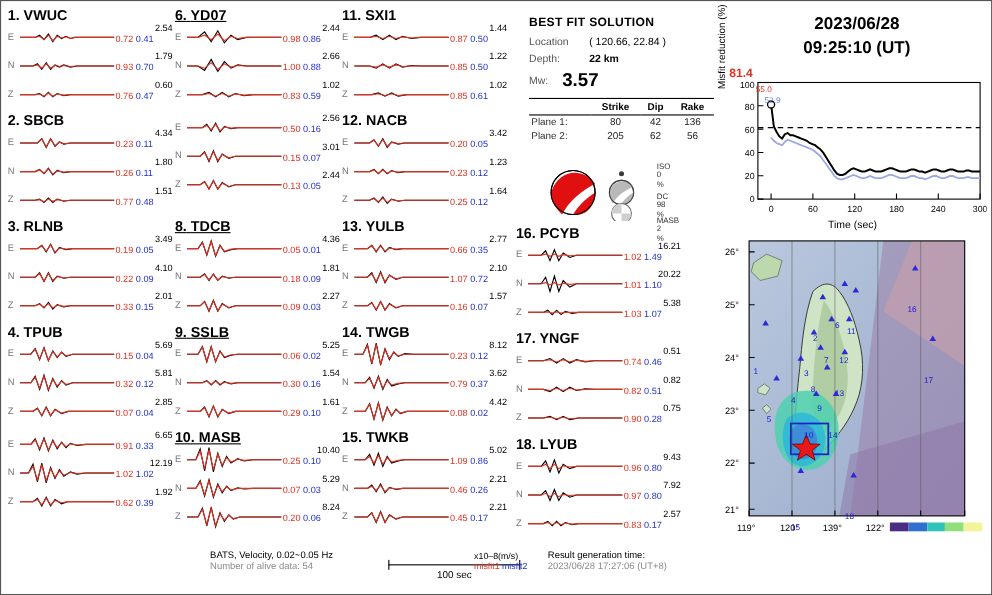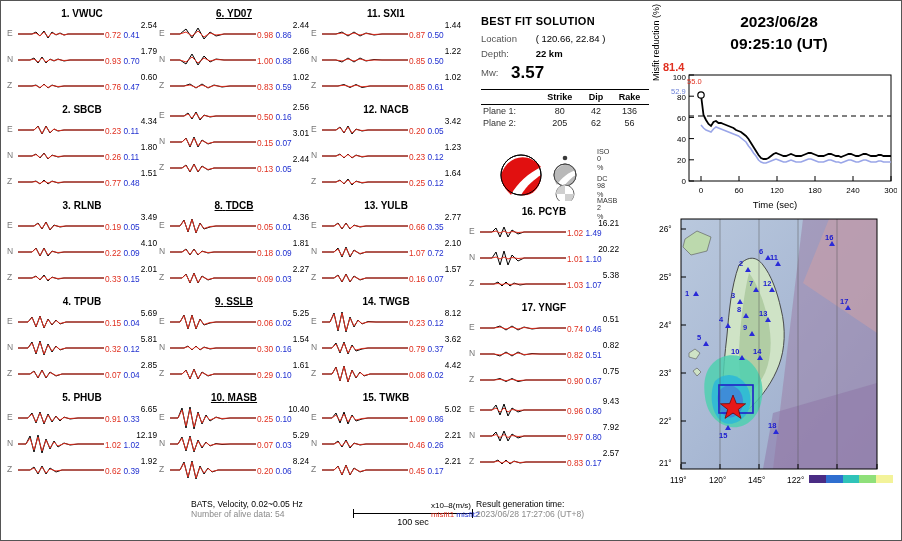--- a/index.html
+++ b/index.html
@@ -6,21 +6,21 @@
   body{width:902px;height:541px;background:#ffffff;font-family:"Liberation Sans",sans-serif;color:#000;}
   #page{position:relative;width:902px;height:541px;overflow:hidden;box-sizing:border-box;border:1px solid #555;}
 
   
   #wave-area{position:absolute;left:6px;top:6px;width:462px;height:488px;}
   .wcol{position:absolute;top:0;width:150px;}
   .wcol.c1{left:0;}
   .wcol.c2{left:152px;text-decoration:underline;}
   .wcol.c3{left:304px;}
   .wstation{position:relative;height:96px;}
-  .st-title{font-size:10px;font-weight:bold;letter-spacing:0px;height:14px;line-height:14px;text-align:center;}
+  .st-title{font-size:13px;font-weight:bold;letter-spacing:0px;height:14px;line-height:14px;}
   .trace{position:relative;height:26px;}
   .ch{position:absolute;left:0;top:7px;font-size:8.5px;color:#777;}
   .tr-box{position:absolute;left:11px;top:0;width:86px;height:26px;}
   .tr-box svg{display:block;}
   .amp{position:absolute;right:0;top:-1px;width:52px;text-align:right;font-size:8.3px;color:#000;line-height:10px;}
   .m1{color:#e03020;}
   .m2{color:#2030d0;}
   .misrow{position:absolute;right:0;top:9px;width:52px;font-size:8.3px;line-height:10px;}
 
   
@@ -30,21 +30,21 @@
   #caption .gray{color:#8a8a8a;}
   #scalebar{position:absolute;left:352px;top:508px;width:120px;text-align:center;font-size:9px;}
   #scalebar .bar{position:relative;height:8px;}
   #scalebar .bar:before{content:"";position:absolute;left:0;right:0;top:4px;height:1px;background:#000;}
   #scalebar .bar:after{content:"";position:absolute;left:0;top:0;width:1px;height:9px;background:#000;}
   #scalebar .bar i{position:absolute;right:0;top:0;width:1px;height:9px;background:#000;}
   #units{position:absolute;left:430px;top:500px;font-size:8px;}
   #units .u1{color:#000;}
   #units .u2{color:#e03020;}
   #units .u2 b{color:#2030d0;font-weight:normal;}
-  #genTime{position:absolute;left:475px;top:498px;font-size:8.6px;}
+  #genTime{position:absolute;left:497px;top:498px;font-size:8.6px;}
   #genTime .gray{color:#8a8a8a;}
 
   
   #bfs{position:absolute;left:480px;top:14px;width:170px;}
   #bfs .hdr{font-size:11px;font-weight:bold;letter-spacing:.3px;margin-bottom:6px;}
   #bfs .row{font-size:9.5px;color:#333;margin-bottom:4px;}
   #bfs .row .lab{display:inline-block;width:52px;color:#555;}
   #bfs .row .val{color:#000;}
   #bfs .depth .big{font-weight:bold;}
   #bfs .mw{font-size:9.5px;color:#555;margin-top:2px;}
@@ -64,32 +64,32 @@
 
   
   #dt{position:absolute;left:660px;top:10px;width:236px;text-align:center;font-size:15.5px;font-weight:bold;line-height:22px;}
 
   
   #misfit{position:absolute;left:652px;top:62px;width:244px;height:146px;}
   #misfit .lbl-y{position:absolute;left:-2px;top:18px;transform:rotate(-90deg);transform-origin:left top;font-size:9px;}
   #misfit .lbl-x{position:absolute;left:0;right:0;bottom:-1px;text-align:center;font-size:9.5px;}
   #misfit .peak{position:absolute;left:10px;top:-2px;font-size:11px;font-weight:bold;color:#e03020;}
   #misfit .v1{position:absolute;left:34px;top:14px;font-size:7.5px;color:#e03020;}
-  #misfit .v2{position:absolute;left:18px;top:24px;font-size:7.5px;color:#6a7fd6;}
+  #misfit .v2{position:absolute;left:42px;top:24px;font-size:7.5px;color:#6a7fd6;}
 
   
   #map{position:absolute;left:652px;top:212px;width:244px;height:283px;}
   .axlab{position:absolute;font-size:8.4px;color:#000;}
   #mr-legend{position:absolute;right:4px;bottom:5px;width:84px;}
   #mr-legend .t{font-size:8.5px;font-weight:bold;color:#fff;text-align:right;padding-right:2px;}
   #mr-legend .bar{height:8px;display:flex;}
   #mr-legend .bar div{flex:1;}
   #mr-legend .ticks{display:flex;font-size:7px;color:#fff;justify-content:space-between;padding-top:1px;}
 
-  .maplbl{position:absolute;font-size:7.5px;color:#1a1ad0;font-weight:bold;}
+  .maplbl{position:absolute;font-size:7.5px;color:#1a1ad0;font-weight:normal;margin-top:44px;}
   .tri{position:absolute;width:0;height:0;border-left:3.2px solid transparent;border-right:3.2px solid transparent;border-bottom:5.5px solid #2a2ad8;}
 </style>
 </head>
 <body>
 
 <div id="page">
 
   <div id="wave-area">
 
     <div class="wcol c1">
@@ -235,21 +235,20 @@
                 <path d="M0,13 L12,13 16,10 20,17 24,9 28,17 32,11 38,15 44,13 52,13 62,13 86,13" fill="none" stroke="#000" stroke-width="1"></path>
                 <path d="M0,13 L12,13 16,10.5 20,16.5 24,9.5 28,16.5 32,11.5 38,14.5 44,13 52,13 62,13 86,13" fill="none" stroke="#e03020" stroke-width="1"></path>
               </svg>
             </div>
           <span class="amp">2.85</span>
           <span class="misrow"><span class="m1">0.07</span> <span class="m2">0.04</span></span>
         </div>
       </div>
 
       <div class="wstation">
-        <div class="st-title"><span>5.</span> <span>PHUB</span></div>
         <div class="trace">
           <span class="ch">E</span>
           <div class="tr-box">
               <svg width="86" height="26" viewBox="0 0 86 26">
                 <path d="M0,13 L10,13 14,8 18,18 22,7 26,19 30,9 34,17 38,11 42,16 46,12 52,14 60,13 70,13 86,13" fill="none" stroke="#000" stroke-width="1"></path>
                 <path d="M0,13 L10,13 14,9 18,17 22,8 26,18 30,10 34,16 38,11.5 42,15 46,12.5 52,13.5 60,13 70,13 86,13" fill="none" stroke="#e03020" stroke-width="1"></path>
               </svg>
             </div>
           <span class="amp">6.65</span>
           <span class="misrow"><span class="m1">0.91</span> <span class="m2">0.33</span></span>
@@ -717,25 +716,26 @@
       </div>
       <div class="trace">
         <span class="ch">Z</span>
         <div class="tr-box">
             <svg width="86" height="26" viewBox="0 0 86 26">
               <path d="M0,13 L14,13 20,11.5 26,14.5 32,11.5 38,14.5 46,13 86,13" fill="none" stroke="#000" stroke-width="1"></path>
               <path d="M0,13 L14,13 20,12.3 26,13.7 32,12.3 38,13.7 46,13 86,13" fill="none" stroke="#e03020" stroke-width="1"></path>
             </svg>
           </div>
         <span class="amp">0.75</span>
-        <span class="misrow"><span class="m1">0.90</span> <span class="m2">0.67</span></span>
+        <span class="misrow"><span class="m1">0.90</span> <span class="m2">0.28</span></span>
       </div>
     </div>
 
     <div class="wstation">
+      <div class="st-title"><span>18.</span> <span>LYUB</span></div>
       <div class="trace">
         <span class="ch">E</span>
         <div class="tr-box">
             <svg width="86" height="26" viewBox="0 0 86 26">
               <path d="M0,13 L12,13 16,8 20,18 24,7 28,19 32,11 38,15 44,13 54,13 64,13 86,13" fill="none" stroke="#000" stroke-width="1"></path>
               <path d="M0,13 L12,13 16,11 20,15 24,11 28,15 32,12.5 38,13.5 44,13 54,13 64,13 86,13" fill="none" stroke="#e03020" stroke-width="1"></path>
             </svg>
           </div>
         <span class="amp">9.43</span>
         <span class="misrow"><span class="m1">0.96</span> <span class="m2">0.80</span></span>
@@ -973,21 +973,21 @@
         <line x1="28" y1="112" x2="33" y2="112"></line>
           <line x1="28" y1="160" x2="33" y2="160"></line>
         <line x1="28" y1="208" x2="33" y2="208"></line>
           <line x1="28" y1="250" x2="33" y2="250"></line>
       </g>
     </svg>
 
     
     <div class="axlab" style="left:17px;top:262px;">119°</div>
     <div class="axlab" style="left:56px;top:262px;">120°</div>
-    <div class="axlab" style="left:95px;top:262px;">145°</div>
+    <div class="axlab" style="left:95px;top:262px;">139°</div>
     <div class="axlab" style="left:134px;top:262px;">122°</div>
     <div class="axlab" style="left:173px;top:262px;">123°</div>
     
     <div class="axlab" style="left:6px;top:11px;">26°</div>
     <div class="axlab" style="left:6px;top:59px;">25°</div>
     <div class="axlab" style="left:6px;top:107px;">24°</div>
     <div class="axlab" style="left:6px;top:155px;">23°</div>
     <div class="axlab" style="left:6px;top:203px;">22°</div>
     <div class="axlab" style="left:6px;top:245px;">21°</div>
 

